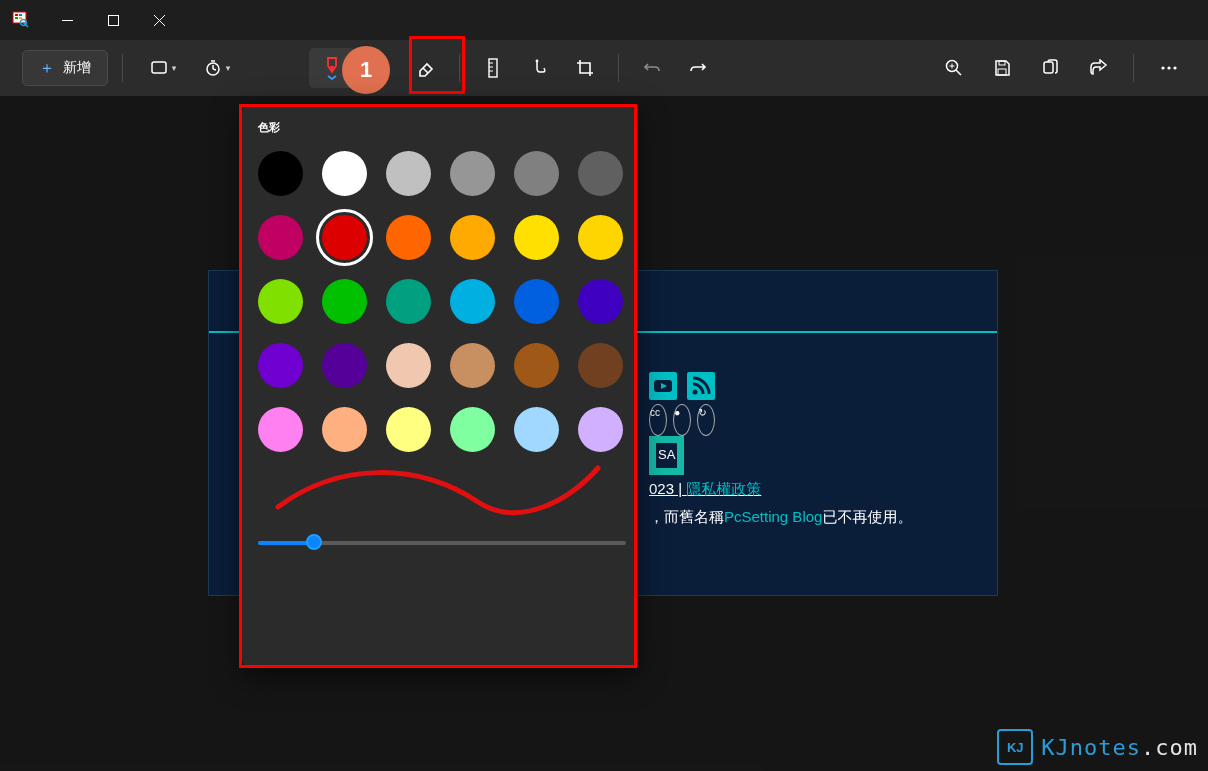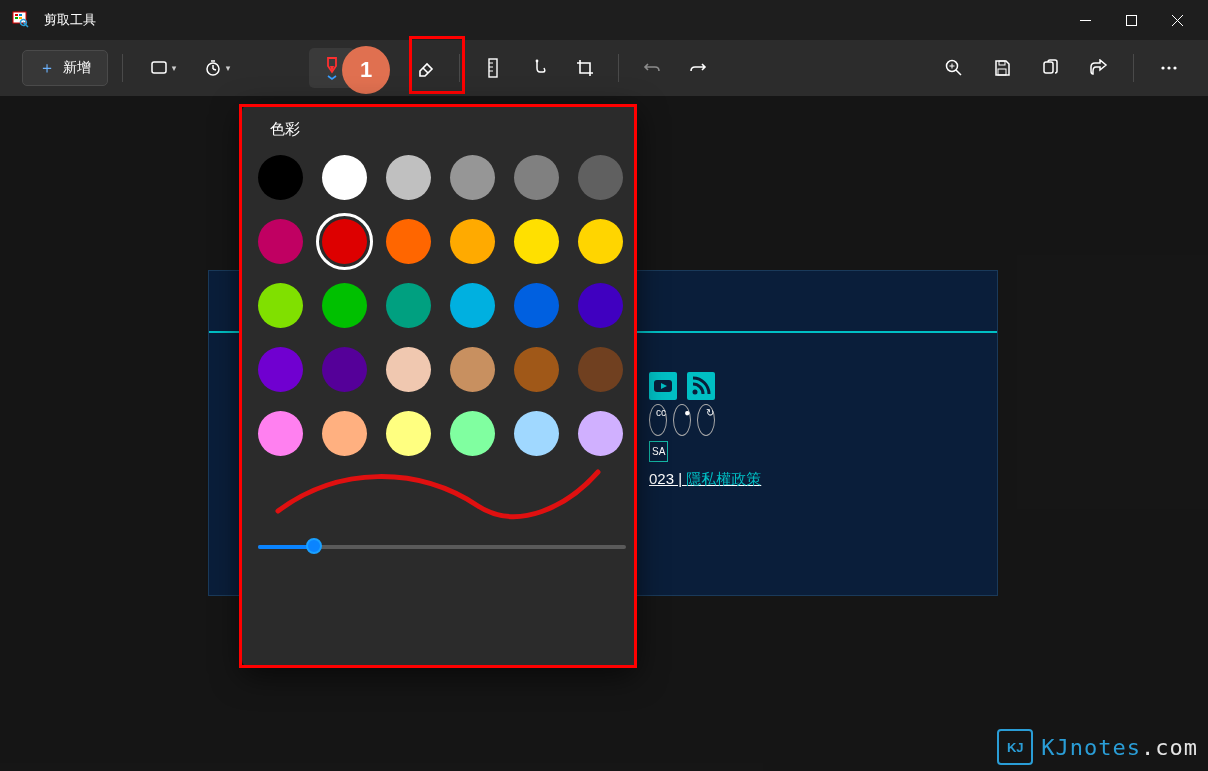--- a/index.html
+++ b/index.html
@@ -19,24 +19,24 @@
   .tb-group-left { display: flex; align-items: center; gap: 2px; }
   .tb-group-mid { display: flex; align-items: center; gap: 4px; margin-left: 60px; }
   .tb-group-right { display: flex; align-items: center; gap: 6px; margin-left: auto; }
   .callout { position: absolute; width: 48px; height: 48px; border-radius: 50%; background: #e07050; display: flex; align-items: center; justify-content: center; color: #fff; font-size: 22px; font-weight: 600; z-index: 5; }
   .redbox { border: 3px solid #ff0000; position: absolute; }
   .content { position: absolute; left: 208px; top: 270px; width: 790px; height: 326px; background: #0a1e3a; border: 1px solid #1a3a5a; }
   .content .hr-teal { position: absolute; left: 0; right: 0; top: 60px; height: 2px; background: #00bfc4; }
   .content-body { position: absolute; left: 20px; right: 20px; top: 100px; color: #fff; font-size: 15px; line-height: 1.9; }
   .content-body a { color: #00bfc4; text-decoration: none; }
   .social-ic { display: inline-block; width: 28px; height: 28px; background: #00bfc4; margin-right: 6px; vertical-align: middle; border-radius: 2px; }
-  .cc-badge { display: inline-block; width: 18px; height: 32px; border: 1px solid #aaa; border-radius: 50%; vertical-align: middle; font-size: 10px; text-align: right; line-height: 16px; margin-right: 2px; }
-  .sa-label { display: inline-block; font-size: 10px; border: 1px solid #14b8a6; padding: 0 2px; vertical-align: middle; }
+  .cc-badge { display: inline-block; width: 18px; height: 32px; border: 1px solid #aaa; border-radius: 50%; vertical-align: middle; font-size: 10px; text-align: left; line-height: 16px; margin-right: 2px; }
+  .sa-label { display: inline-block; font-size: 13px; border: 7px solid #14b8a6; padding: 0 2px; vertical-align: middle; }
   .popup { position: absolute; left: 242px; top: 104px; width: 394px; height: 564px; background: #2b2b2b; border-radius: 8px; padding: 16px 6px 26px 16px; box-shadow: 0 8px 30px rgba(0,0,0,.6); z-index: 10; }
-  .popup h4 { font-size: 15px; font-weight: 400; margin-bottom: 16px; margin-left: 12px; }
+  .popup h4 { font-size: 11px; font-weight: 700; margin-bottom: 16px; }
   .swatches { display: flex; flex-wrap: wrap; gap: 19px 19px; width: 380px; }
   .sw { width: 45px; height: 45px; border-radius: 50%; }
   .sw.selected { outline: 3px solid #fff; outline-offset: 3px; }
   .size-label { font-size: 15px; margin-top: 26px; margin-bottom: 8px; }
   .wave-box { position: relative; height: 74px; }
   .slider { position: relative; width: 368px; height: 20px; margin-top: 6px; }
   .slider .track { position: absolute; left: 0; right: 0; top: 9px; height: 4px; background: #5a5a5a; border-radius: 2px; }
   .slider .fill { position: absolute; left: 0; width: 56px; top: 9px; height: 4px; background: #0a84ff; border-radius: 2px; }
   .slider .thumb { position: absolute; left: 48px; top: 2px; width: 16px; height: 16px; border-radius: 50%; background: #0a84ff; border: 2px solid #1aa0ff; }
   .overlay-dim { position: absolute; left: 0; top: 96px; right: 0; bottom: 0; background: rgba(0,0,0,.27); }
@@ -54,21 +54,20 @@
   <span class="app-icon">
     <svg width="18" height="18" viewBox="0 0 18 18">
       <rect x="1" y="1" width="13" height="11" fill="#fff" stroke="#d00" stroke-width="1"></rect>
       <rect x="3" y="3" width="3" height="2" fill="#d00"></rect>
         <rect x="7" y="3" width="3" height="2" fill="#08c"></rect>
       <rect x="3" y="6" width="3" height="2" fill="#0a0"></rect>
         <rect x="7" y="6" width="3" height="2" fill="#fa0"></rect>
       <path d="M11 11 L16 16 M14 13 A3 3 0 1 0 13 14" stroke="#2a9dd6" stroke-width="1.5" fill="none"></path>
     </svg>
   </span>
-  <span class="title">剪取工具</span>
   <div class="win-controls">
     <div class="win-btn">
       <svg width="11" height="11">
           <line x1="0" y1="5.5" x2="11" y2="5.5" stroke="#fff" stroke-width="1"></line>
         </svg>
     </div>
     <div class="win-btn">
       <svg width="11" height="11">
           <rect x="0.5" y="0.5" width="10" height="10" stroke="#fff" fill="none"></rect>
         </svg>
@@ -218,20 +217,21 @@
           </svg>
       </span>
     </div>
     <div style="margin-left:420px; margin-top:2px;">
       <span class="cc-badge">cc</span>
       <span class="cc-badge">●</span>
       <span class="cc-badge">↻</span><br>
       <span class="sa-label">SA</span>
     </div>
     <div style="margin-left:420px;text-decoration:underline;"><span>023 | </span><a>隱私權政策</a></div>
+    <div style="margin-left:420px;"><span>，而舊名稱</span><a>PcSetting Blog</a><span>已不再使用。</span></div>
   </div>
 </div>
 
 <div class="callout" style="left:342px; top:46px;">
   <span>1</span>
 </div>
 
 <div class="redbox" style="left:409px; top:36px; width:56px; height:58px;"></div>
 
 <div class="popup">

